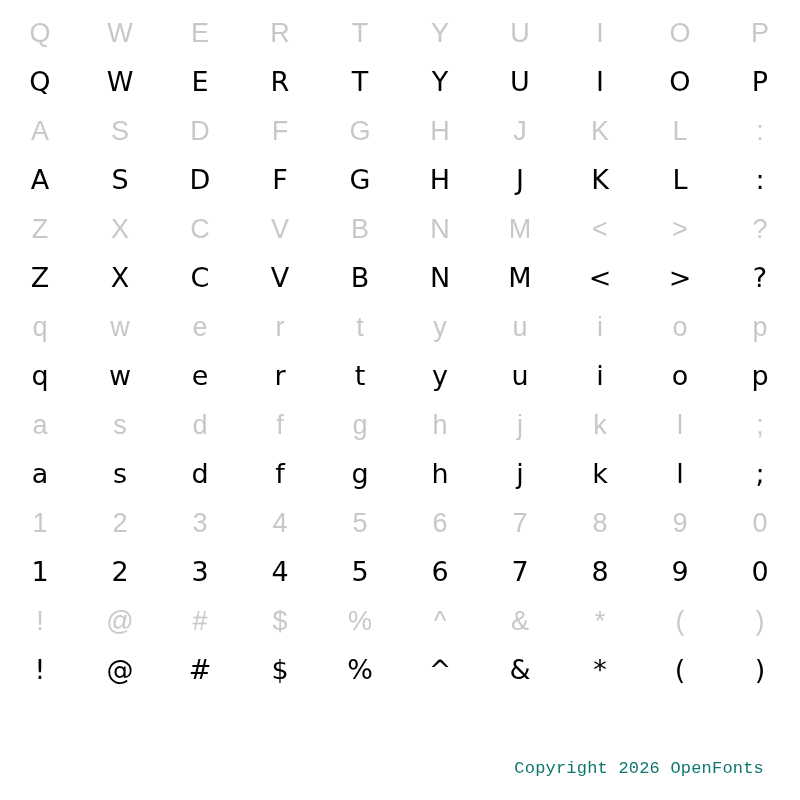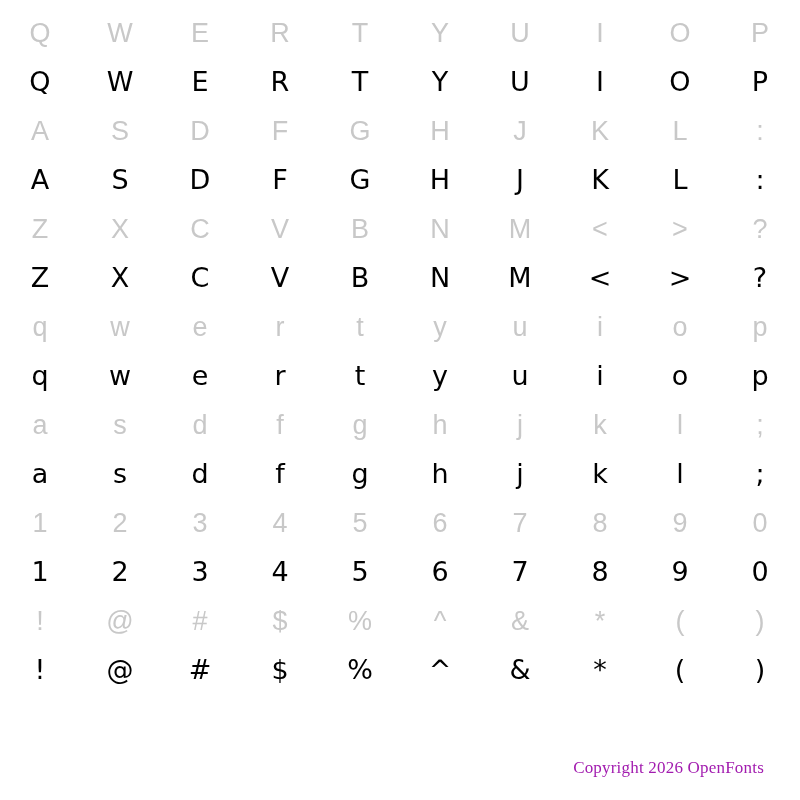--- a/index.html
+++ b/index.html
@@ -62,23 +62,23 @@
     font-family: "DejaVu Sans", sans-serif;
     font-weight: 400;
   }
   .pair {
     margin-bottom: 0px;
   }
   .footer {
     position: absolute;
     right: 36px;
     bottom: 22px;
-    color: #a21caf;
+    color: #0f766e;
     font-size: 17px;
-    font-family: Liberation Serif, serif;
+    font-family: Liberation Mono, monospace;
     letter-spacing: 0.2px;
     white-space: nowrap;
   }
 </style>
 </head>
 <body>
 
 <div id="specimen">
 
   <div class="grid">

